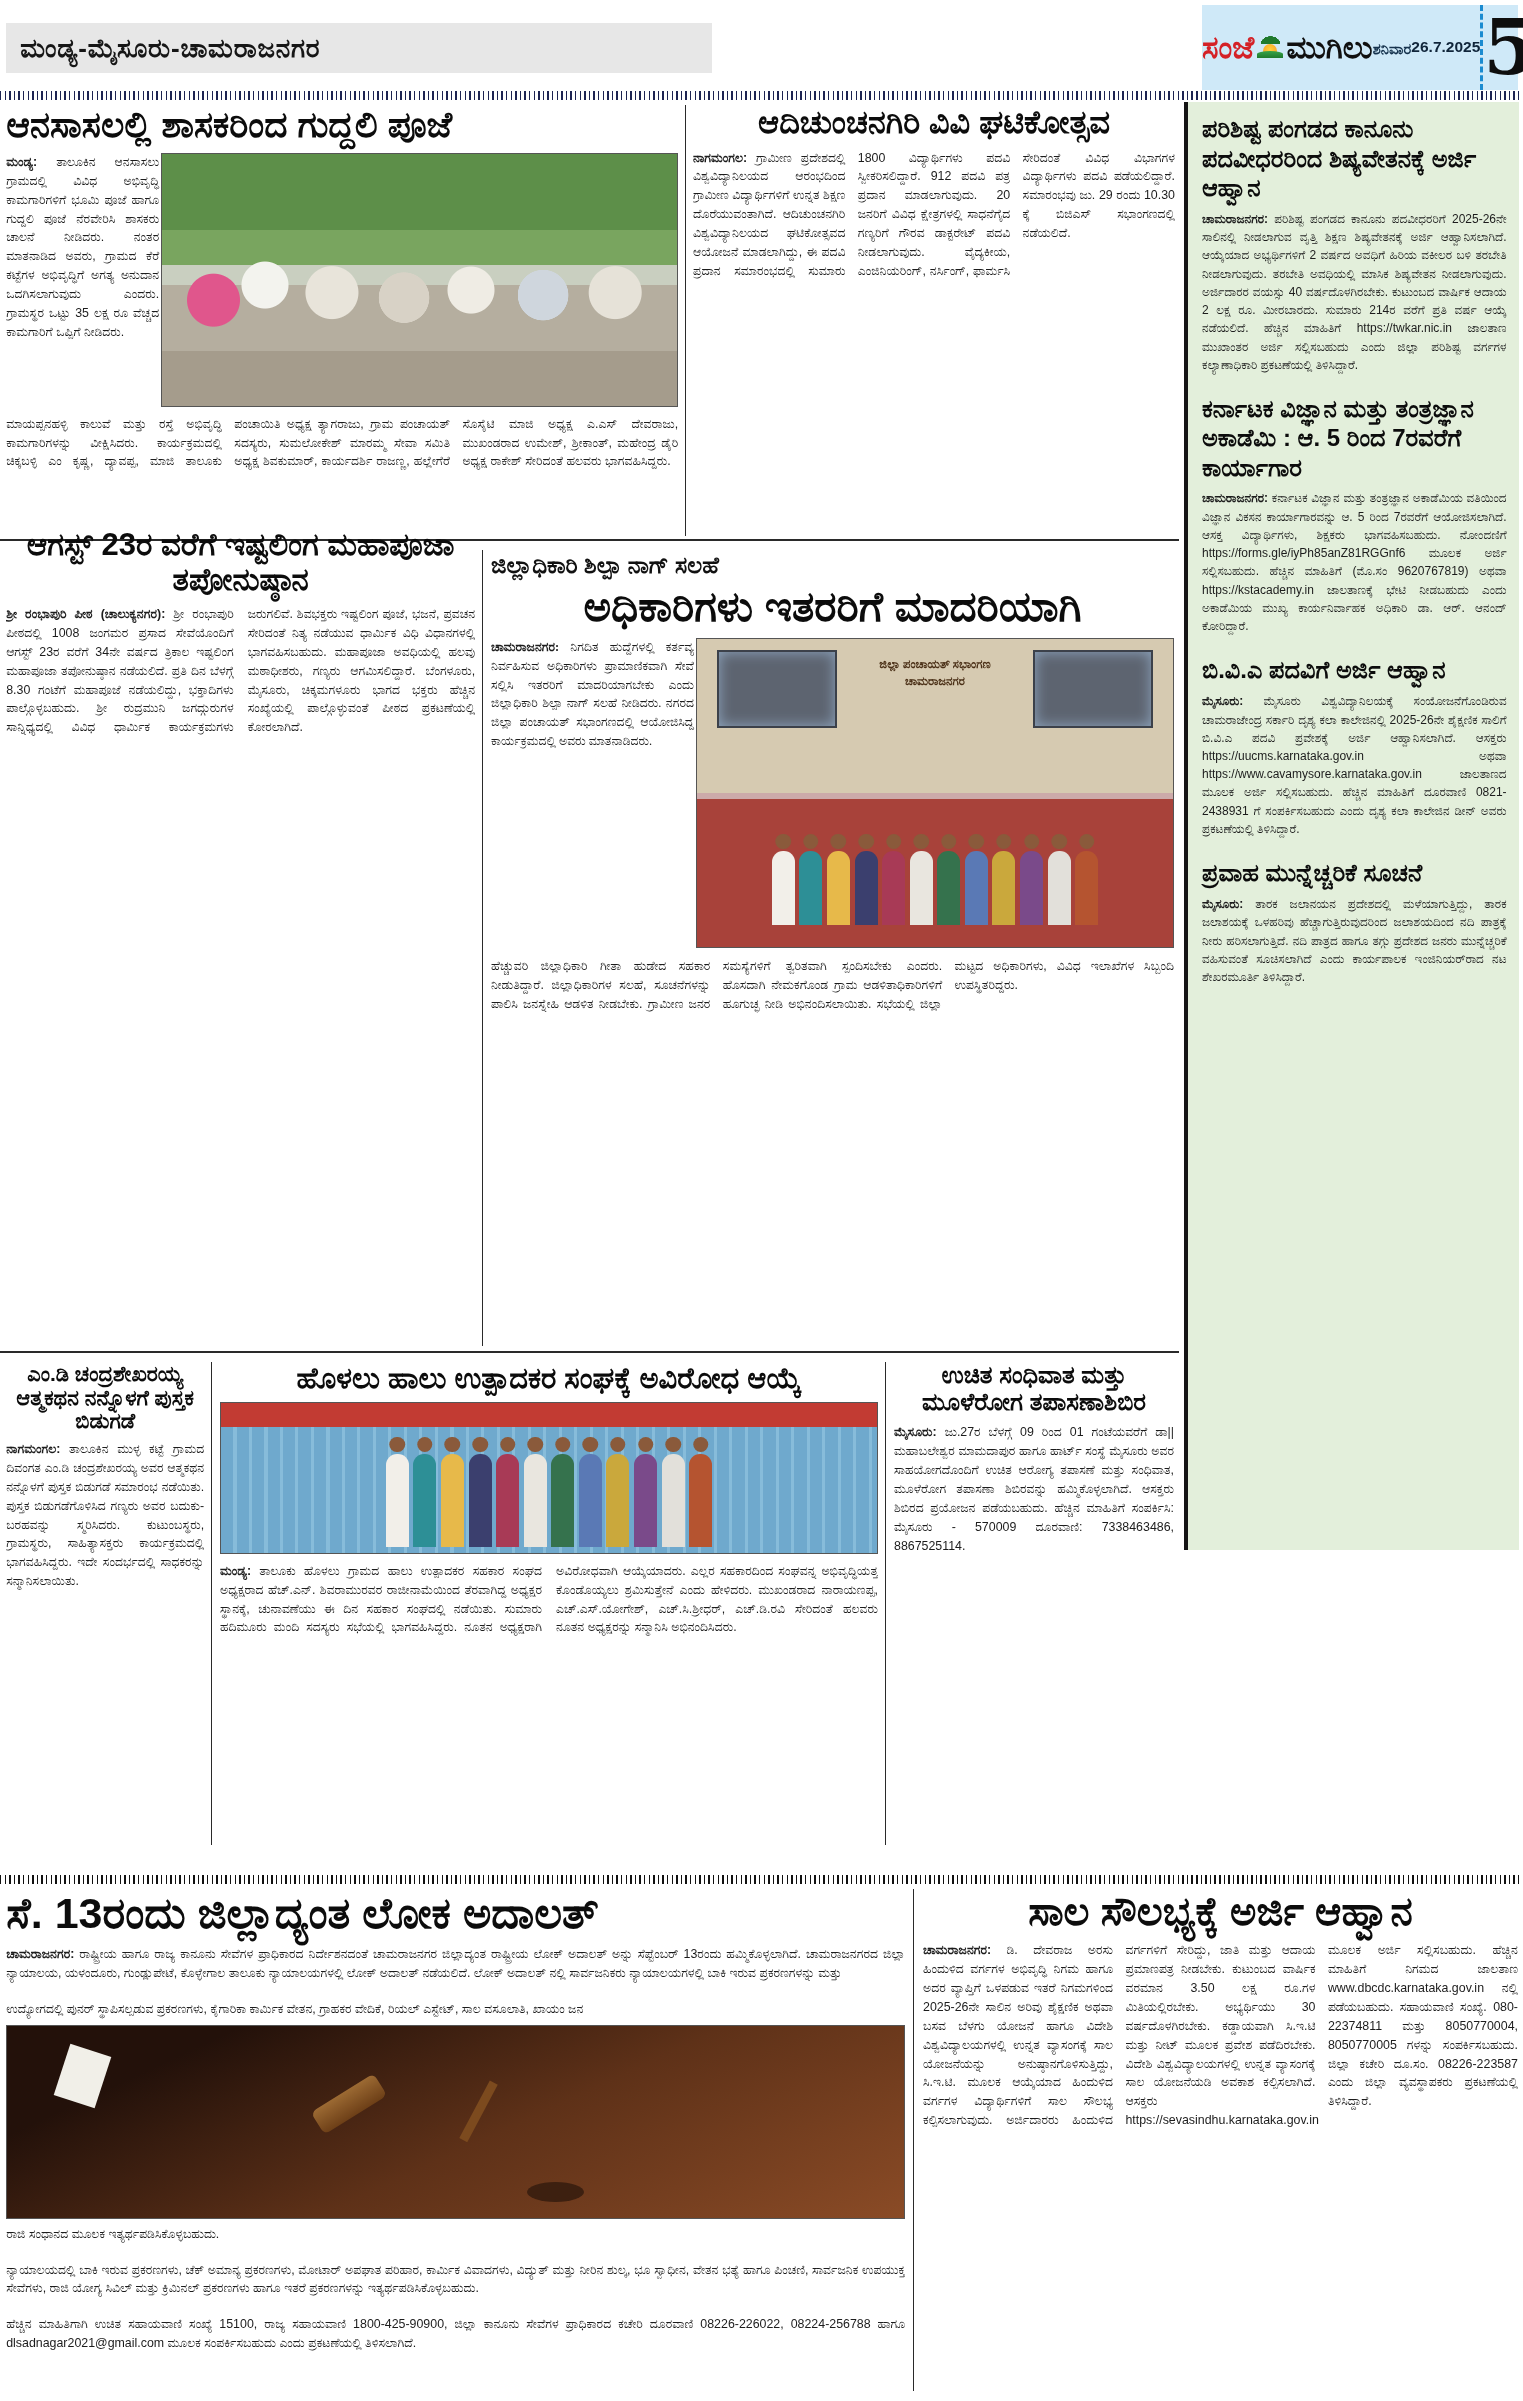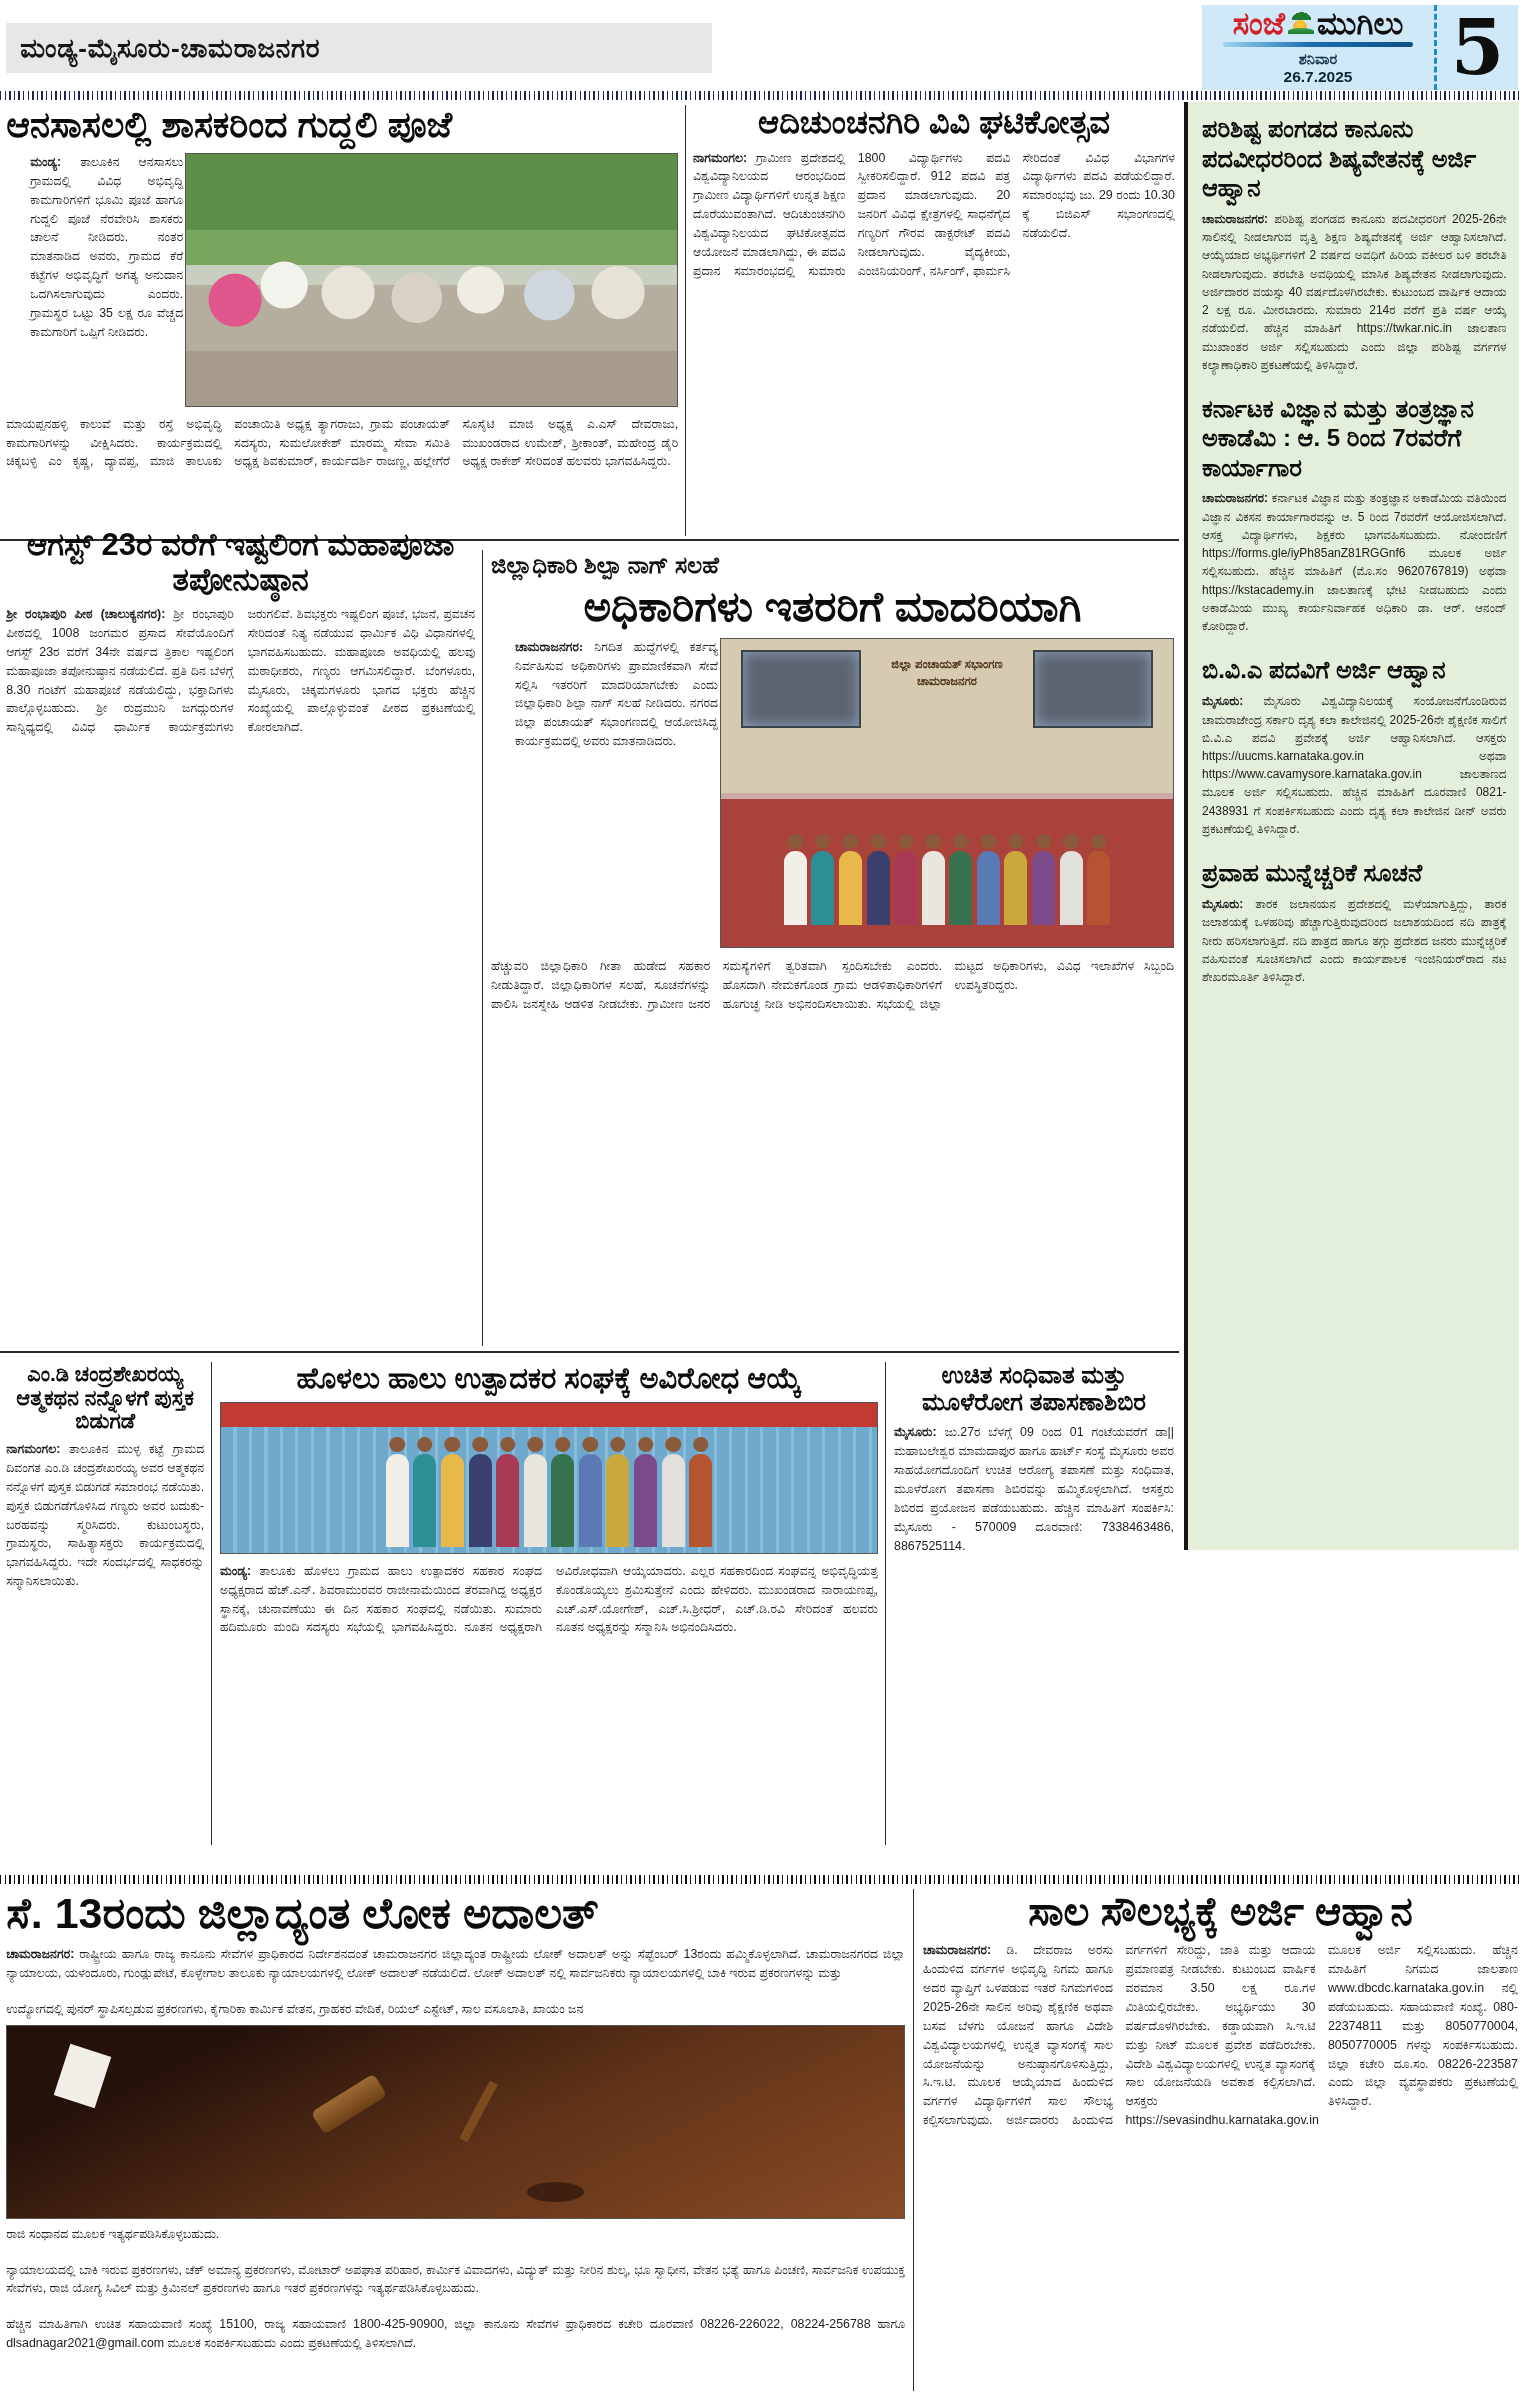--- a/index.html
+++ b/index.html
@@ -4,21 +4,21 @@
 <style>
   html,body{margin:0;padding:0;background:#fff;}
   .page{position:relative;width:1524px;height:2401px;background:#fff;overflow:hidden;
         font-family:"Liberation Sans","DejaVu Sans",sans-serif;color:#111;}
   
   .region-strip{position:absolute;left:6.2px;top:23px;width:706px;height:50px;background:#e7e7e7;
       display:flex;align-items:center;padding-left:14px;box-sizing:border-box;
       font-size:26px;font-weight:bold;letter-spacing:0.8px;color:#161616;}
   .mast-box{position:absolute;left:1202px;top:4.6px;width:316px;height:85px;background:#cfe9f8;
       display:flex;box-sizing:border-box;}
-  .mast-left{flex:1;display:flex;flex-direction:column;align-items:center;justify-content:center;border-right:3.1px dashed #1b8bd0;}
+  .mast-left{flex:1;display:flex;flex-direction:row;align-items:center;justify-content:center;border-right:3.1px dashed #1b8bd0;}
   .mast-logo{display:flex;align-items:baseline;gap:3.1px;font-weight:bold;font-size:31px;line-height:1;}
   .mast-logo .red{color:#d42127;}
   .mast-logo .blk{color:#101010;}
   .logo-icon{width:26px;height:23px;position:relative;display:inline-block;}
   .logo-icon .sun{position:absolute;left:5.4px;top:9.3px;width:14px;height:14px;border-radius:50%;
       background:radial-gradient(circle at 50% 40%,#ffd23d,#f7941d);}
   .logo-icon .palm{position:absolute;left:1.5px;top:0;width:23px;height:9.3px;
       background:radial-gradient(ellipse at 50% 100%,#1f7a2d 0 60%,transparent 61%);}
   .logo-icon .hill{position:absolute;left:0;bottom:0;width:26px;height:6.2px;border-radius:50% 50% 0 0;
       background:linear-gradient(#37a34a,#1f7a2d);}
@@ -83,21 +83,21 @@
   .green-panel{position:absolute;left:1184px;top:102px;width:335px;height:1448px;background:#e3efdb;
       border-left:4.6px solid #151515;box-sizing:border-box;padding:12.4px 12.4px 7.7px 14px;overflow:hidden;}
   .g-item{margin-bottom:20px;}
   .g-item .hl{font-size:24px;line-height:1.22;}
   .g-item .body-txt{font-size:12px;}
   
   .h46{font-size:36px;} .h42{font-size:32px;text-align:center;} .h40{font-size:31px;text-align:center;}
   .h54{font-size:42px;text-align:center;} .h36{font-size:29px;text-align:center;}
   .h30{font-size:24px;text-align:center;} .h26{font-size:21px;text-align:center;}
   .h56{font-size:43px;text-align:left;} .h52{font-size:40px;text-align:center;}
-  .lead-row{display:flex;gap:2px;margin-left:24px;}
+  .lead-row{display:flex;gap:2px;}
   .flex4{display:flex;gap:17px;flex-direction:column;}
   .flex4 > div{flex:1;min-width:0;}
 </style>
 </head>
 <body>
 
 <div class="page">
 
   <div class="region-strip">
     <span>ಮಂಡ್ಯ-ಮೈಸೂರು-ಚಾಮರಾಜನಗರ</span>

